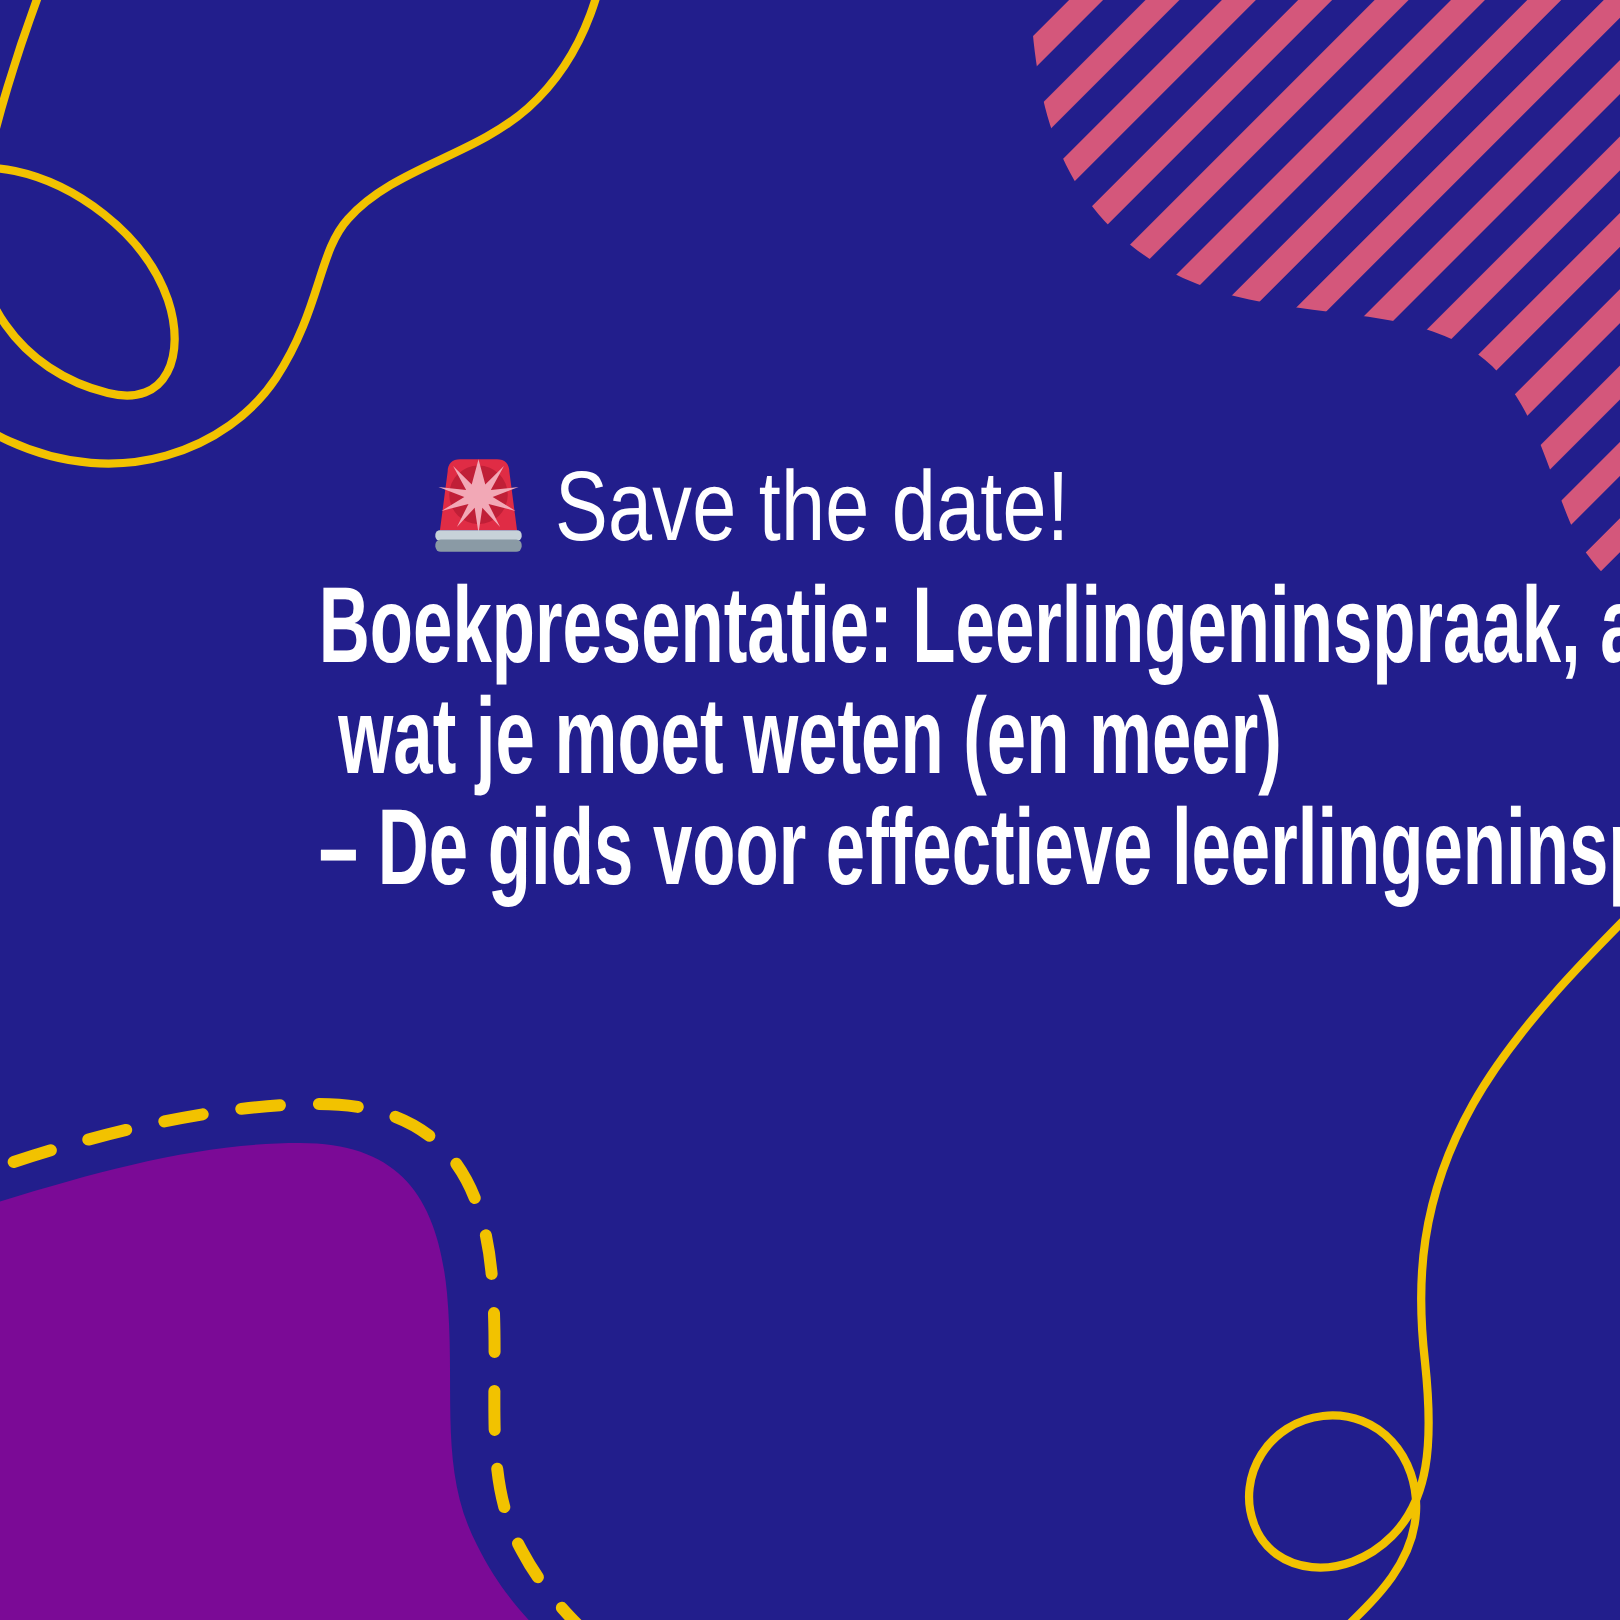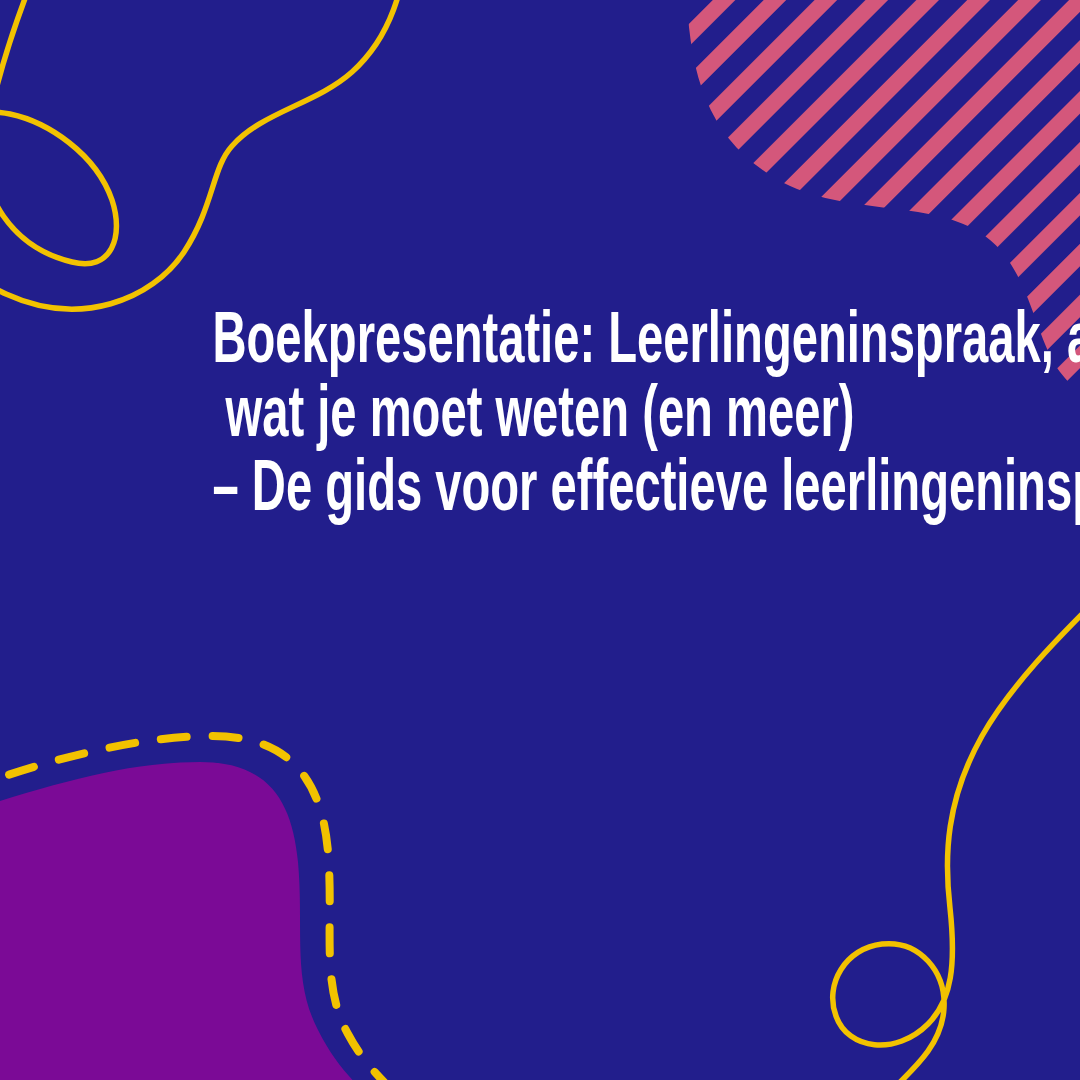--- a/index.html
+++ b/index.html
@@ -131,20 +131,30 @@
              C 946,800 944,856 950,908
              C 956,964 952,1000 928,1024
              C 896,1056 848,1050 836,1016
              C 824,984 846,948 882,944
              C 920,940 946,972 944,1008
              C 942,1046 912,1070 886,1096" fill="none" stroke="#F2C200" stroke-width="5.5" stroke-linecap="round"></path>
   </svg>
 
   <div class="content">
 
+    <div class="kicker-row">
+      <svg class="kicker-emoji" viewBox="0 0 72 72" aria-hidden="true">
+        <path d="M16 14 C16 9 19 6 24 6 L48 6 C53 6 56 9 56 14 L61 52 L11 52 Z" fill="#E02C45"></path>
+        <ellipse cx="36" cy="29" rx="19" ry="19" fill="#C01F37"></ellipse>
+        <path d="M36 6 L40.4 22.4 L52.5 10.4 L44 26 L62 24 L45.2 30.5 L60 39.5 L42.5 35 L50 50 L38.5 37.5 L36 54 L33.5 37.5 L22 50 L29.5 35 L12 39.5 L26.8 30.5 L10 24 L28 26 L19.5 10.4 L31.6 22.4 Z" fill="#F2A8B6"></path>
+        <rect x="8" y="52" width="56" height="7" rx="3" fill="#C7D2D9"></rect>
+        <rect x="8" y="58" width="56" height="8" rx="3.5" fill="#8A9AA5"></rect>
+      </svg>
+      <span class="kicker-text">Save the date!</span>
+    </div>
 
     <h1 class="headline">
       <span class="hl">Boekpresentatie: Leerlingeninspraak, alles</span>
       <span class="hl">wat je moet weten (en meer)</span>
       <span class="hl">– De gids voor effectieve leerlingeninspraak</span>
     </h1>
 
   </div>
 </div>
 

